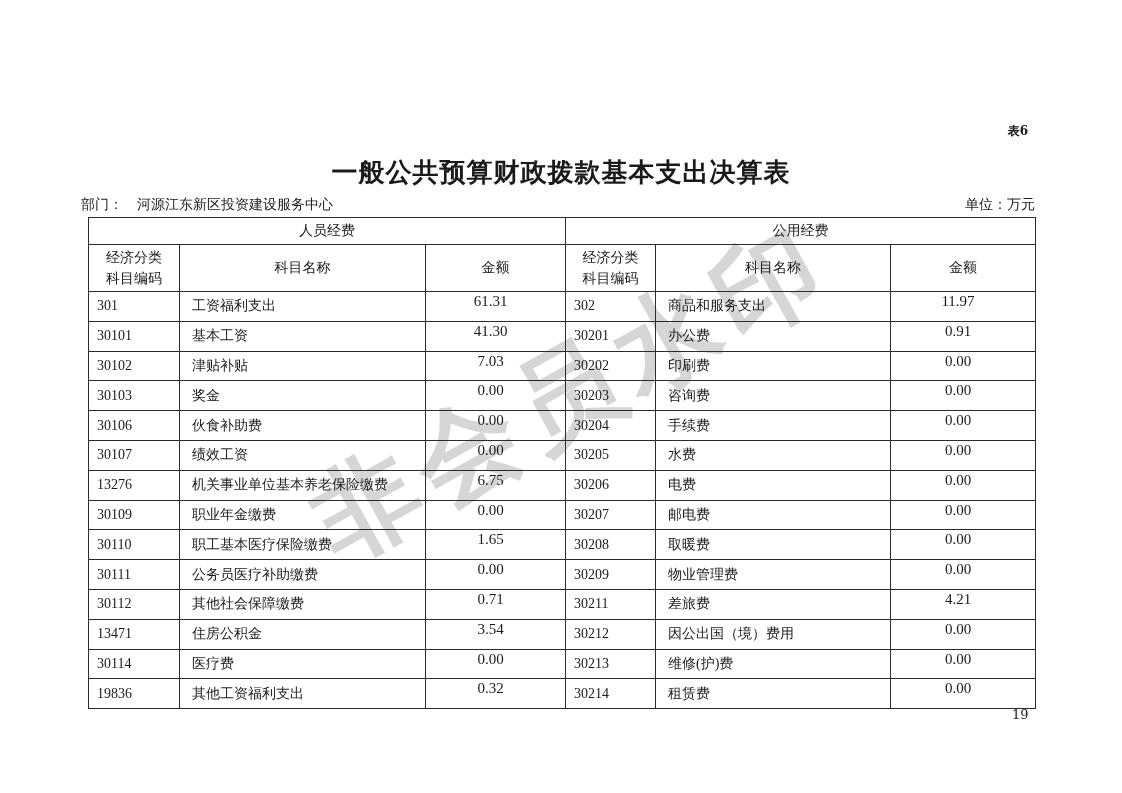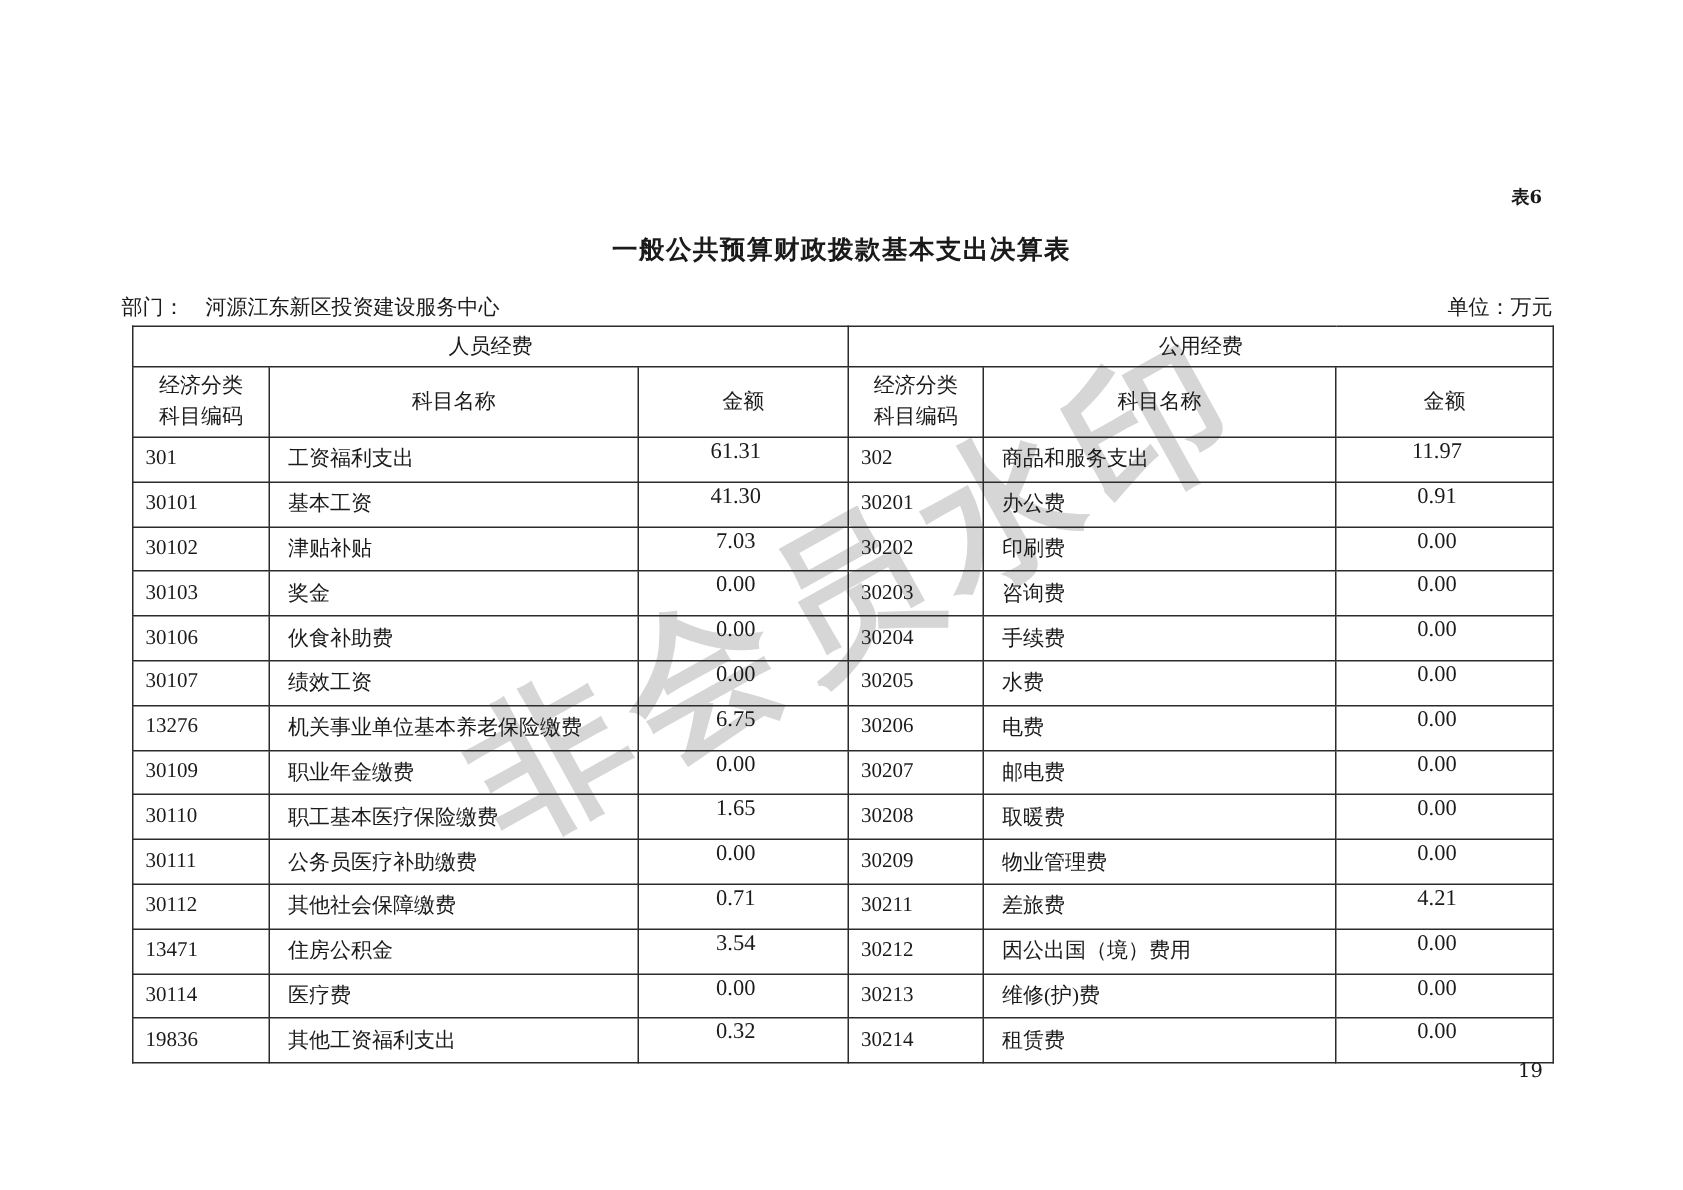--- a/index.html
+++ b/index.html
@@ -35,21 +35,21 @@
     font-size: 12px;
     z-index: 1;
     font-weight: bold;
   }
   .doc-title {
     position: absolute;
     top: 155px;
     left: 0;
     width: 100%;
     text-align: center;
-    font-size: 17px;
+    font-size: 26px;
     font-weight: bold;
     letter-spacing: 1px;
     z-index: 1;
   }
   .meta-line {
     position: absolute;
     top: 196px;
     left: 81px;
     right: 87px;
     font-size: 14px;

